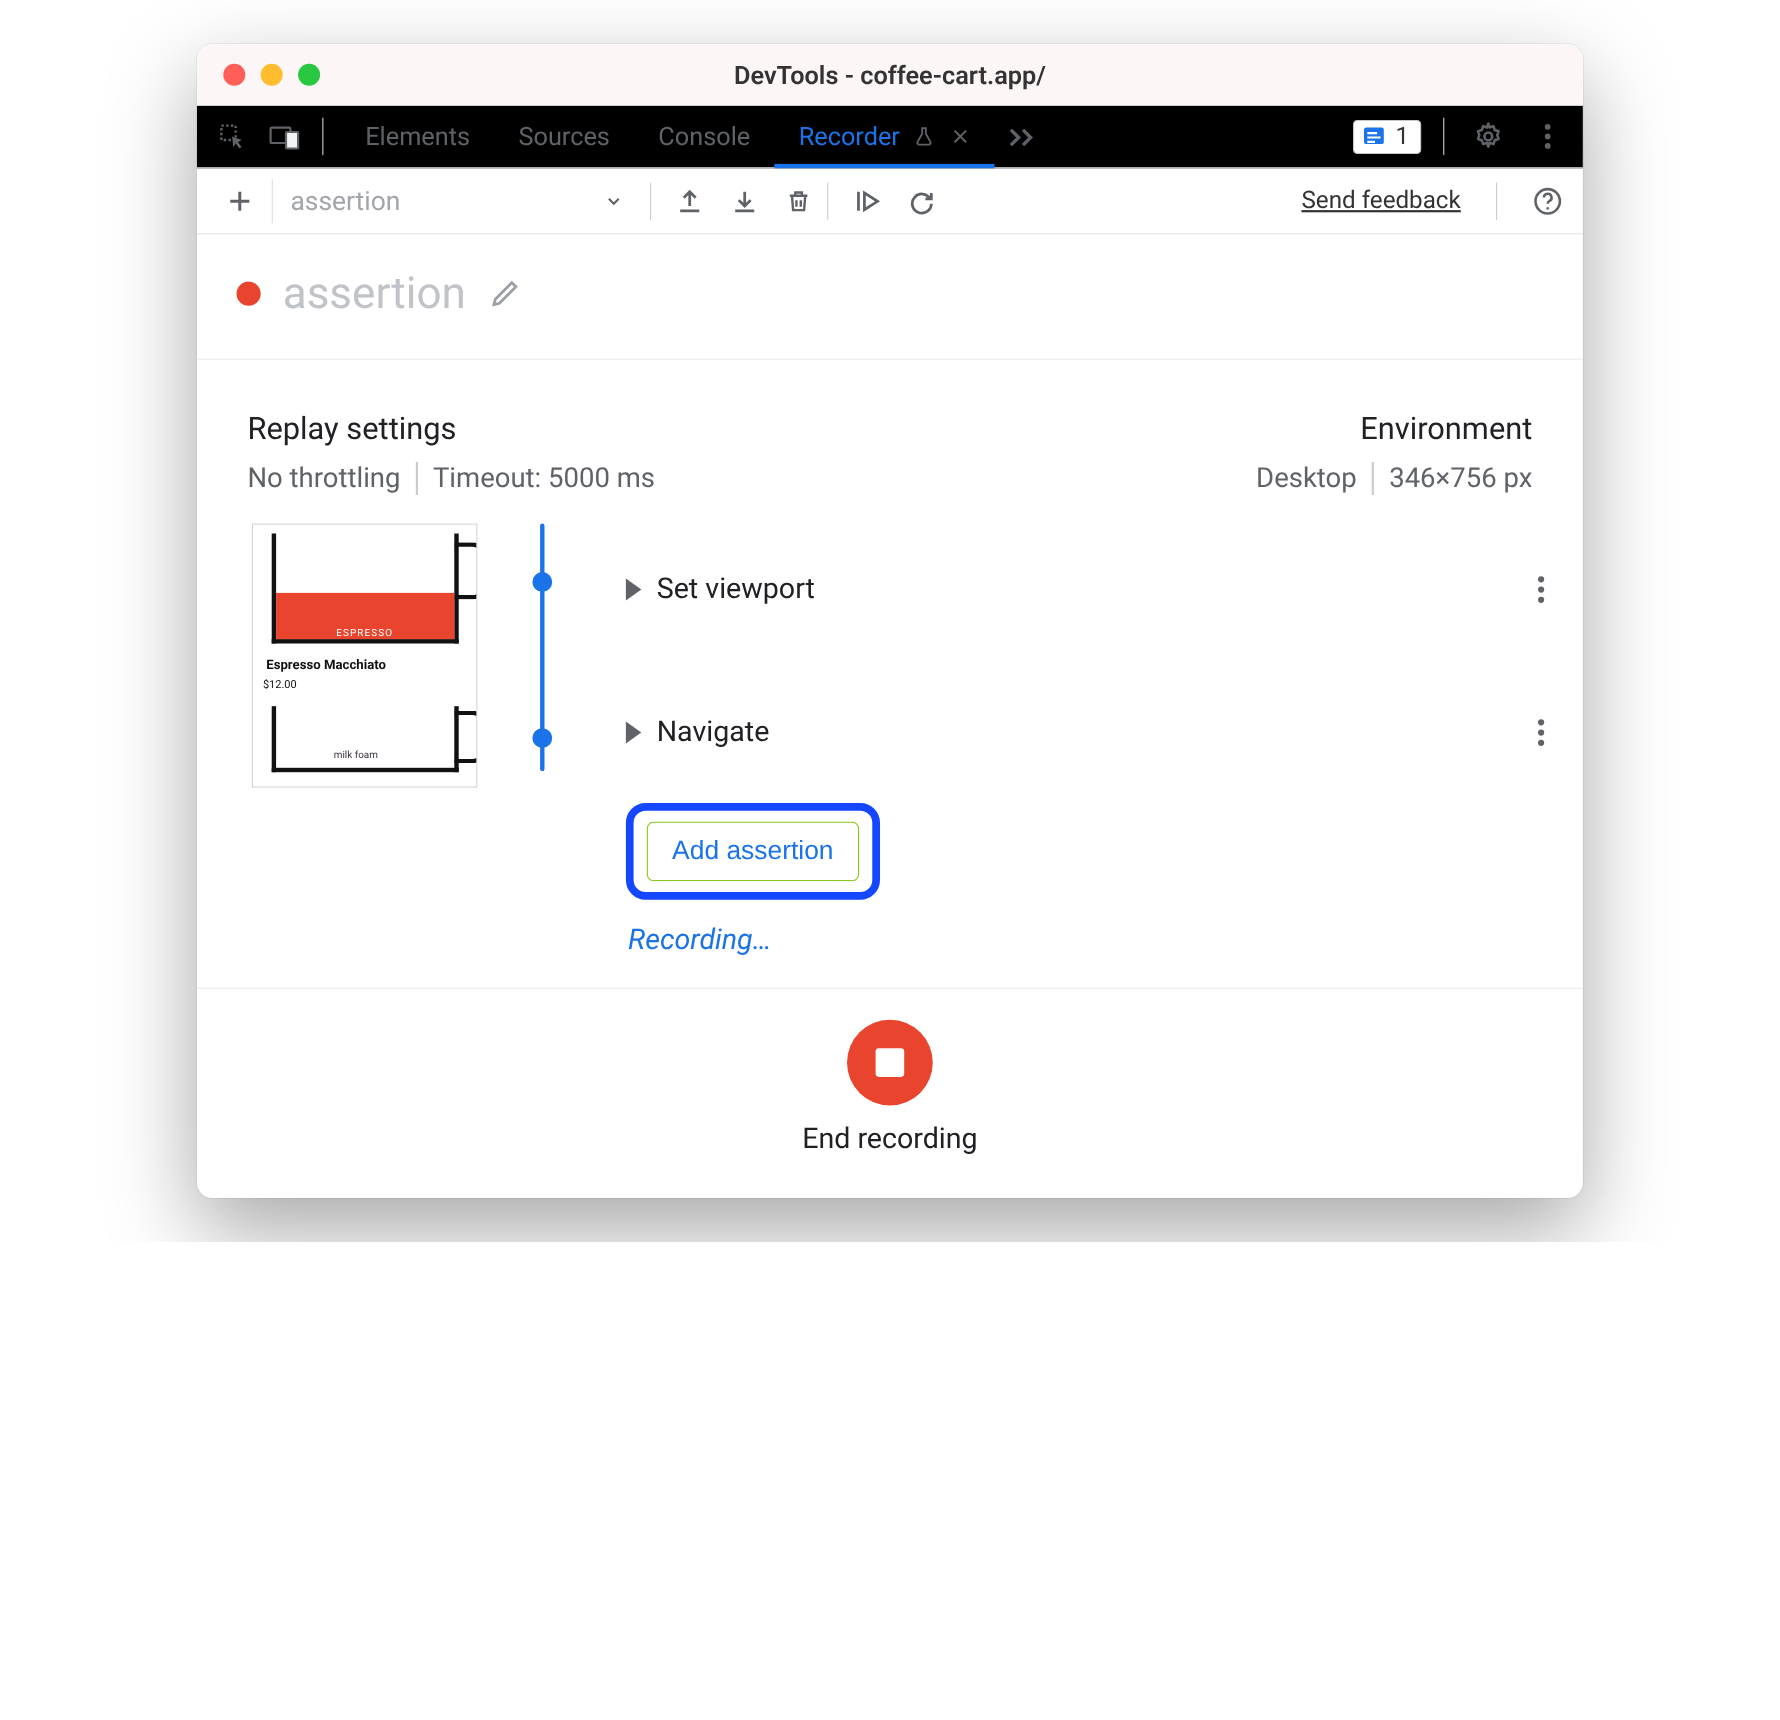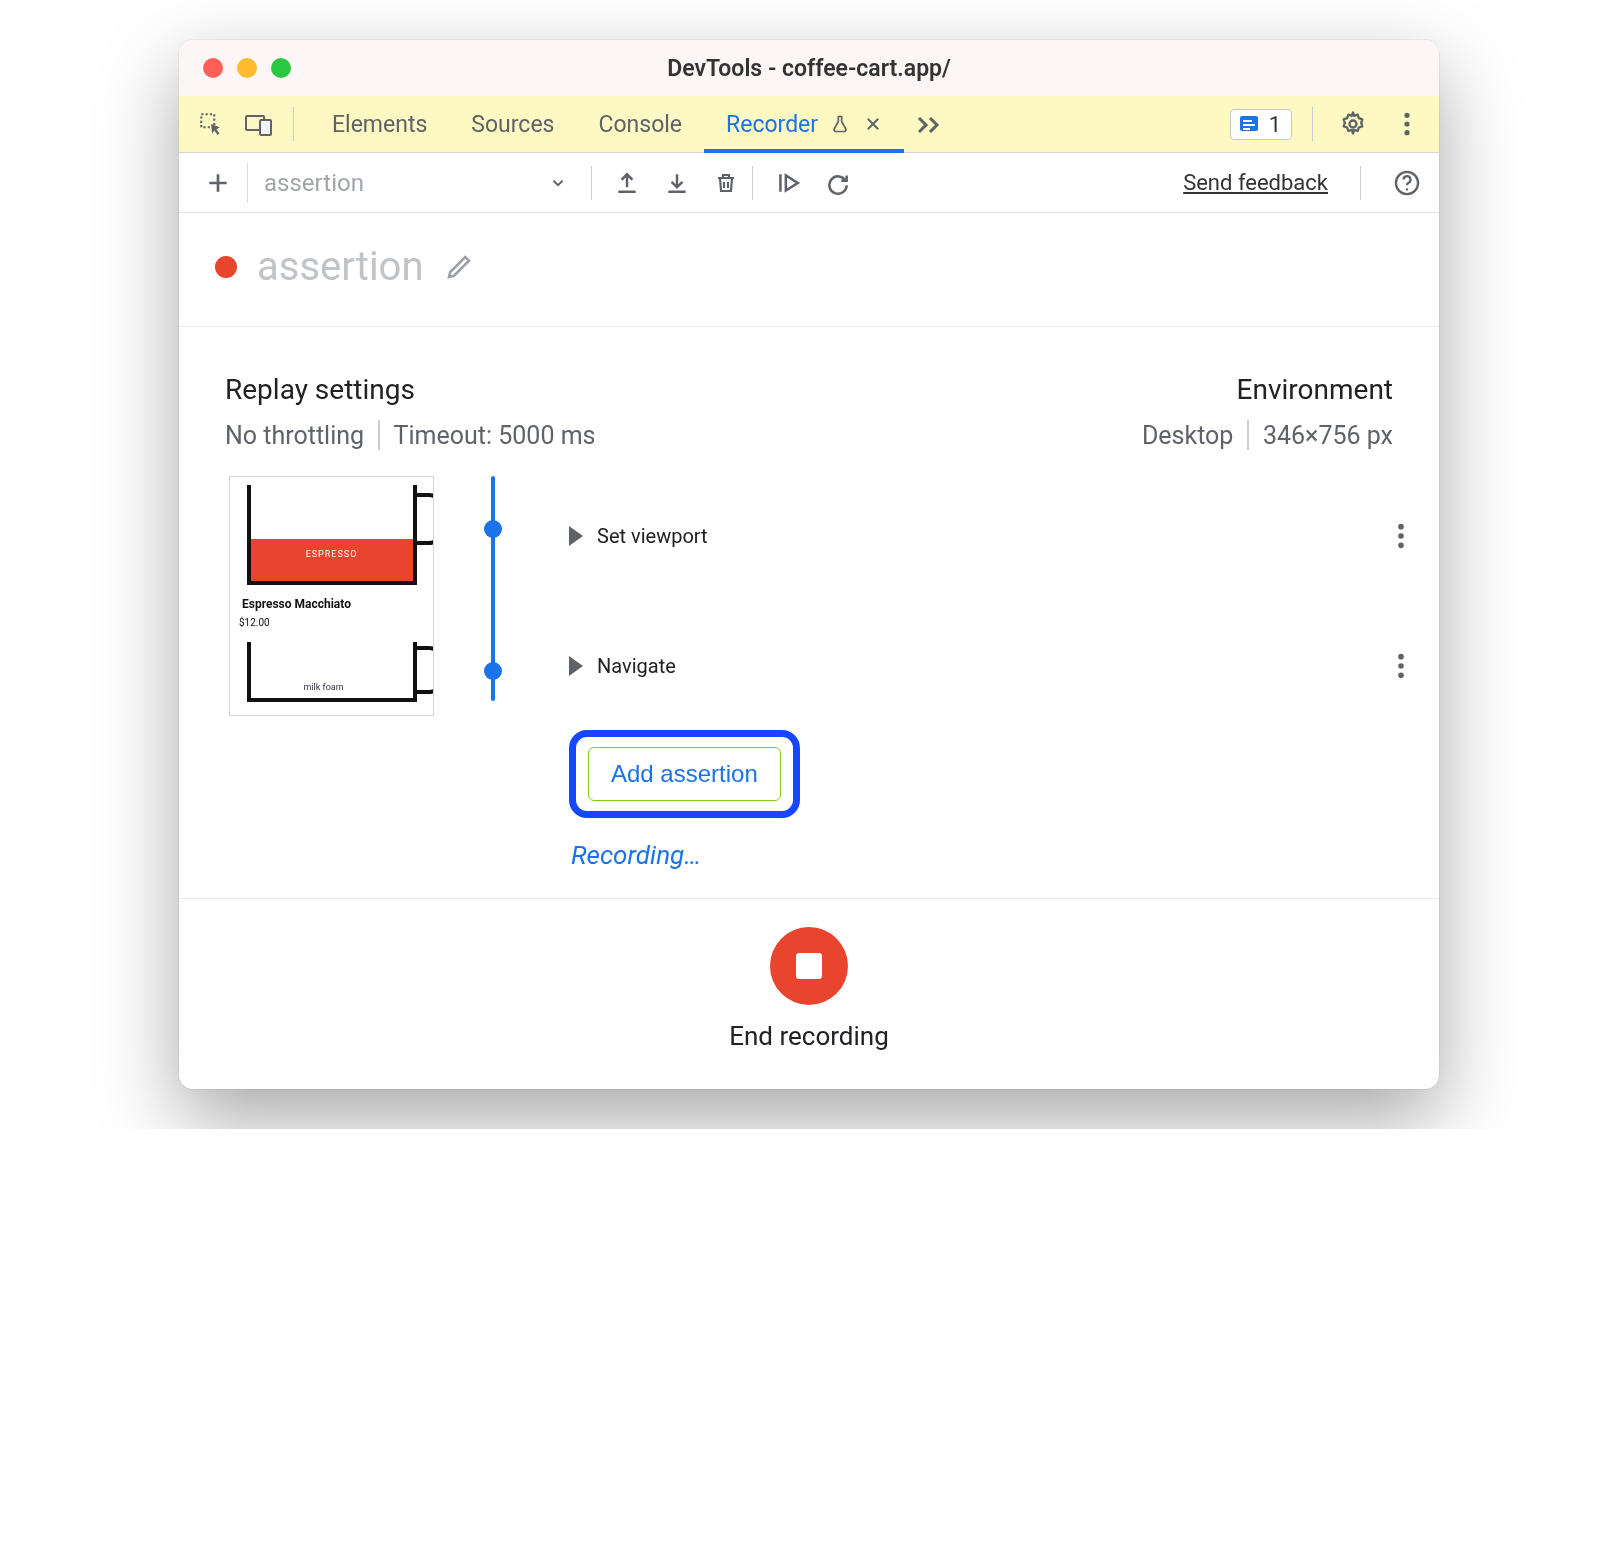--- a/index.html
+++ b/index.html
@@ -38,21 +38,21 @@
   .tl.green { background: #28c840; }
   .titlebar-title {
     margin: 0 auto;
     font-size: 23px;
     font-weight: 600;
     color: #333;
   }
   
   .tabstrip {
     height: 57px;
-    background: #fef9c3;
+    background: #000000;
     border-bottom: 1px solid #d3d6da;
     display: flex;
     align-items: center;
     padding: 0 12px;
   }
   .tabstrip-left { display: flex; align-items: center; gap: 8px; }
   .tabstrip .icon-btn {
     width: 40px; height: 40px;
     display:flex; align-items:center; justify-content:center;
     color: #5f6368;
@@ -152,21 +152,21 @@
     position:relative;
     margin: 0 auto 6px;
   }
   .cup::after {
     content:""; position:absolute; right:-30px; top:8px;
     width:26px; height:44px;
     border:4px solid #111; border-left:none;
     border-radius: 0 14px 14px 0;
   }
   .cup .fill { position:absolute; left:0; right:0; bottom:0; height:44%; background:#e8442e; }
-  .cup .label { position:absolute; left:0; right:0; bottom:22px; text-align:center; font-size:9px; color:#fff; letter-spacing:1px; }
+  .cup .label { position:absolute; left:0; right:0; bottom:0; text-align:center; font-size:9px; color:#fff; letter-spacing:1px; }
   .thumb .caption { font-size:12px; font-weight:700; color:#111; margin-left:4px; }
   .thumb .price { font-size:10px; color:#111; margin-left:1px; }
   .cup2 {
     width:170px; height:60px; border:4px solid #111; border-top:none; position:relative; margin:8px auto 0;
   }
   .cup2::after { content:""; position:absolute; right:-30px; top:4px; width:26px; height:40px; border:4px solid #111; border-left:none; border-radius:0 14px 14px 0; }
   .cup2 .label2 { position:absolute; left:0; right:16px; bottom:6px; text-align:center; font-size:9px; color:#3a3042; }
   .timeline-main { flex:1; position:relative; padding-left: 30px; }
   .vline {
     position:absolute; left:52px; top:0; height:225px; width:4px;
@@ -179,21 +179,21 @@
   }
   .node.n1 { top:44px; }
   .node.n2 { top:186px; }
   .step-row {
     display:flex; align-items:center; justify-content:space-between;
     padding: 0 34px 0 100px;
     height: 72px;
     margin-top: 24px;
   }
   .step-row:first-child { margin-top: 20px; }
-  .step-left { display:flex; align-items:center; gap:14px; font-size:20px; color:#202124; }
+  .step-left { display:flex; align-items:center; gap:14px; font-size:26px; color:#202124; }
   .tri { width:0; height:0; border-top:10px solid transparent; border-bottom:10px solid transparent; border-left:14px solid #5f6368; }
   .step-menu { color:#5f6368; }
   .add-assertion-wrap {
     margin: 28px 0 0 100px;
     display:inline-block;
     border:7px solid #1447ff;
     border-radius:18px;
     padding:10px 12px;
   }
   .add-assertion-btn {

